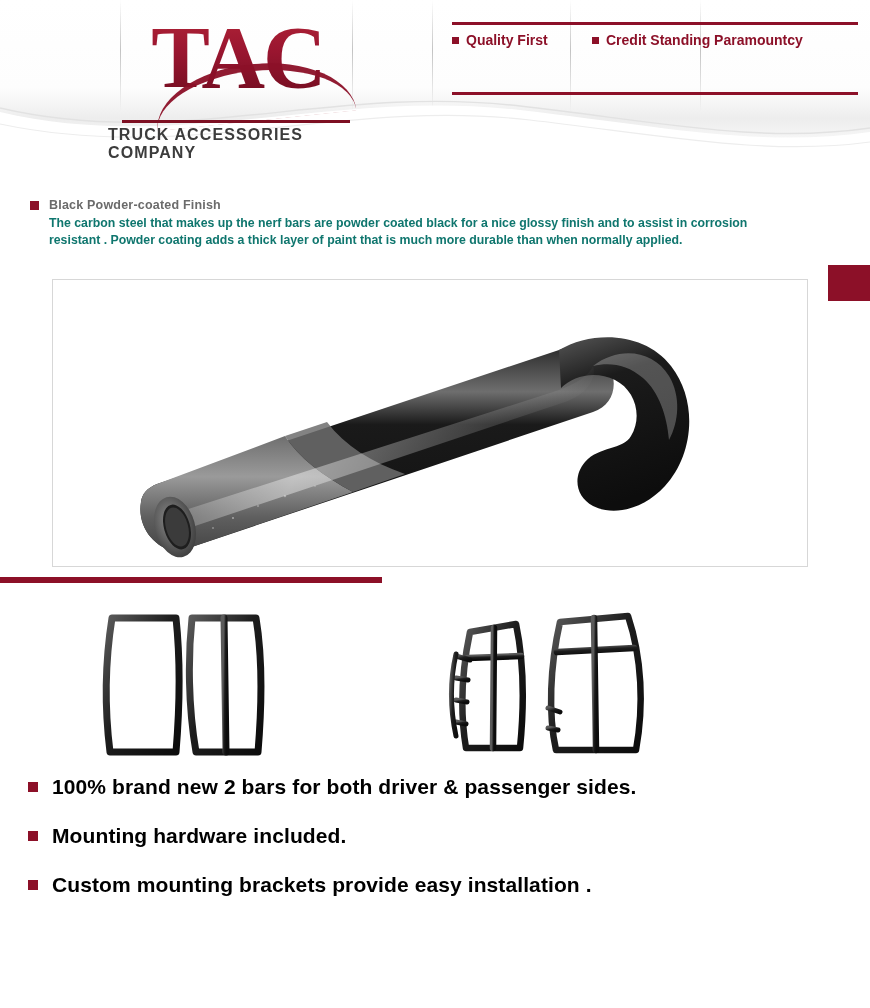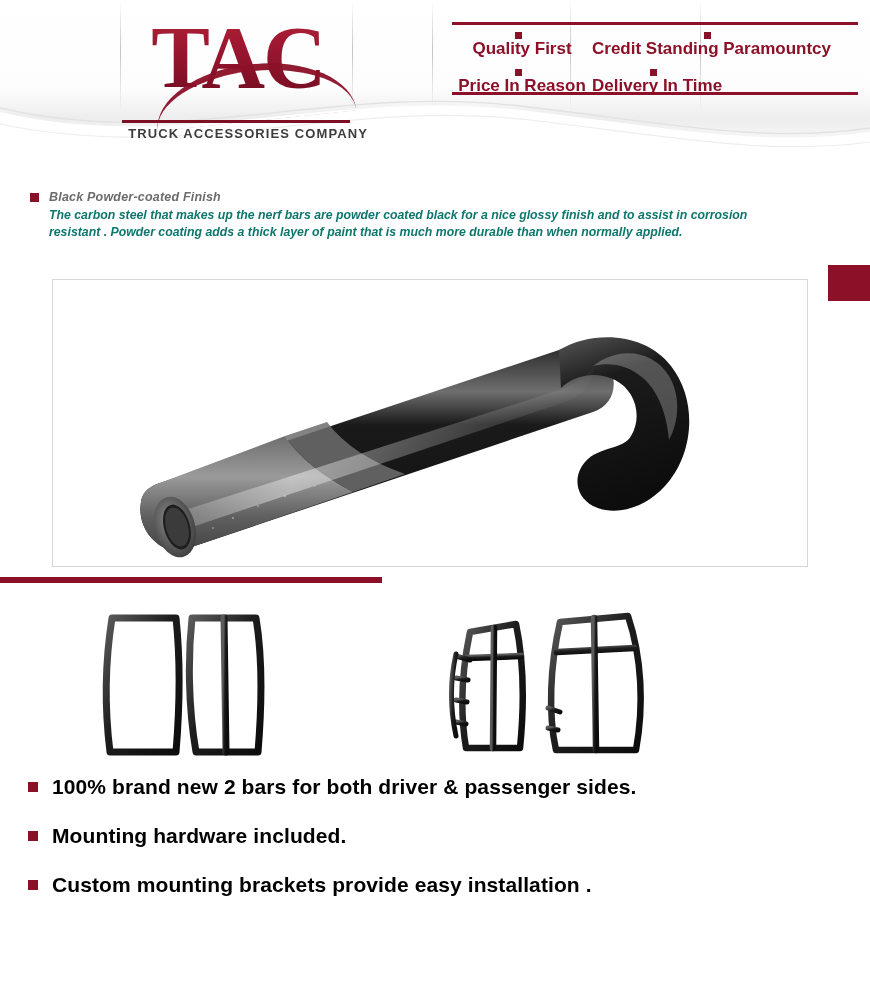--- a/index.html
+++ b/index.html
@@ -70,24 +70,24 @@
   .logo-underline {
     position: absolute;
     left: 14px; top: 106px;
     width: 228px; height: 3px;
     background: #7d0f22;
   }
   .logo-sub {
     position: absolute;
     left: 0; top: 112px;
     width: 260px;
-    text-align: right;
+    text-align: left;
     font-family: "Liberation Sans", sans-serif;
     font-weight: bold;
-    font-size: 13px;
+    font-size: 16px;
     letter-spacing: 1.1px;
     color: #3c3c3c;
   }
   .logo-swoop {
     position: absolute;
     left: 46px; top: 50px;
     width: 200px; height: 50px;
     border-top: 7px solid #8c1028;
     border-radius: 50% 50% 0 0 / 100% 100% 0 0;
     transform: rotate(-6deg);
@@ -114,39 +114,37 @@
   }
   .hdr-row {
     display: flex;
     margin-top: 10px;
   }
   .hdr-item {
     display: flex;
     align-items: center;
     font-family: "Liberation Sans Narrow", "Liberation Sans", sans-serif;
     font-weight: bold;
-    font-size: 17px;
+    font-size: 14px;
     color: #8c1028;
     white-space: nowrap;
-    flex-direction: column;
   }
   .hdr-item .sq {
     width: 7px; height: 7px;
     background: #8c1028;
     margin-right: 7px;
     flex: none;
   }
   .hdr-col-a { width: 140px; }
 
   
   .feature-block {
     position: absolute;
-    left: 30px; top: 190px;
+    left: 30px; top: 198px;
     width: 800px;
-    font-style: italic;
   }
   .feature-title {
     display: flex;
     align-items: flex-start;
     font-weight: bold;
     font-size: 12.5px;
     color: #6b6b6b;
     letter-spacing: 0.2px;
   }
   .feature-title .sq {
@@ -259,30 +257,20 @@
 
   <div class="hdr-bullets">
     <div class="hdr-row">
       <div class="hdr-item hdr-col-a">
         <span class="sq"></span>
         <span>Quality First</span>
       </div>
       <div class="hdr-item">
         <span class="sq"></span>
         <span>Credit Standing Paramountcy</span>
-      </div>
-    </div>
-    <div class="hdr-row">
-      <div class="hdr-item hdr-col-a">
-        <span class="sq"></span>
-        <span>Price In Reason</span>
-      </div>
-      <div class="hdr-item">
-        <span class="sq"></span>
-        <span>Delivery In Time</span>
       </div>
     </div>
   </div>
 </div>
 
 <div class="feature-block">
   <div class="feature-title">
     <span class="sq"></span>
     <span>Black Powder-coated Finish</span>
   </div>

